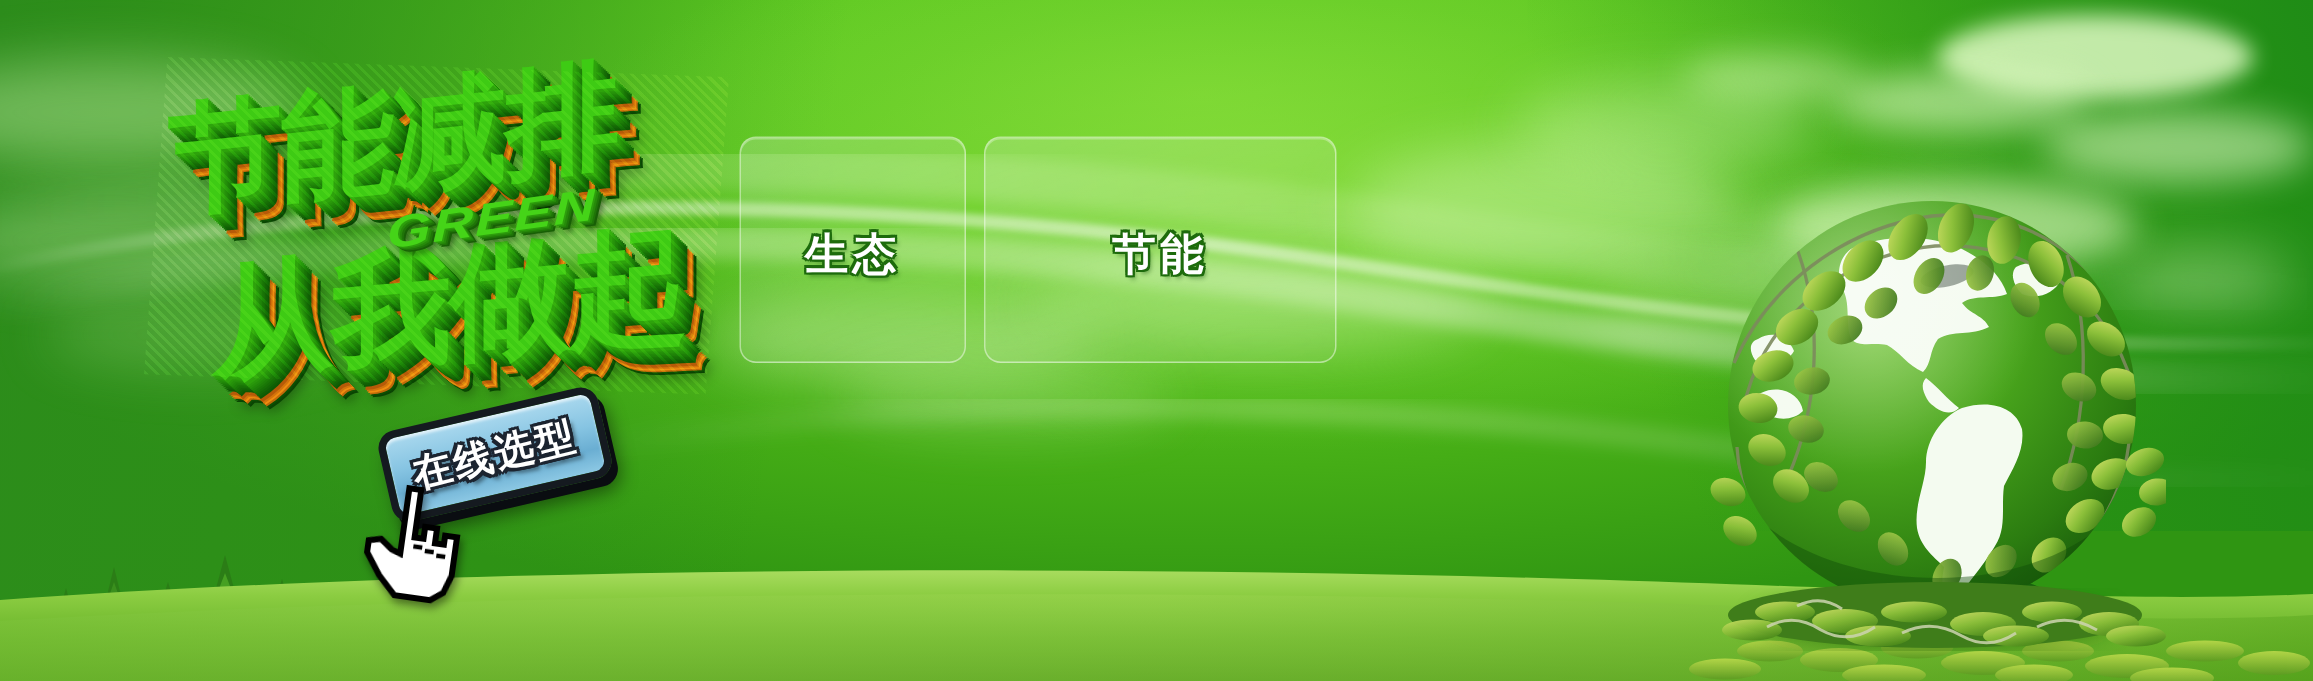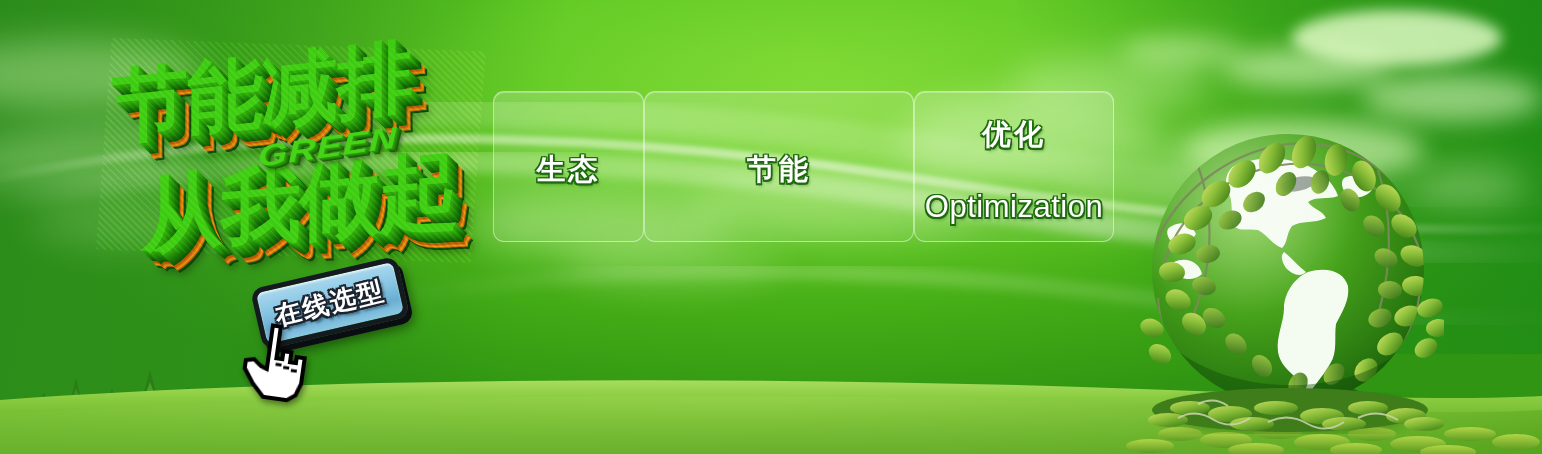--- a/index.html
+++ b/index.html
@@ -145,34 +145,34 @@
     position:absolute; left:238px; top:320px;
     width:72px; height:82px;
     transform:rotate(8deg);
     z-index:7;
     filter:drop-shadow(2px 3px 3px rgba(0,0,0,.45));
   }
 
   
   .cards{
     position:absolute; left:493px; top:91px;
-    display:flex; align-items:stretch; gap:0;
+    display:flex; align-items:stretch; gap:12px;
     z-index:5;
   }
   .card{
     position:relative;
     height:151px;
     border-radius:11px;
     border:1px solid rgba(255,255,255,.45);
     background:linear-gradient(160deg, rgba(255,255,255,.20) 0%, rgba(255,255,255,.11) 48%, rgba(255,255,255,.05) 100%);
     display:flex; flex-direction:column; align-items:center; justify-content:center;
     box-shadow: inset 0 1px 0 rgba(255,255,255,.3);
   }
   .card.c1{ width:151px; }
-  .card.c2{ width:270px; }
+  .card.c2{ width:235px; }
   .card.c3{ width:200px; }
 
   .card-cn{
     font-size:29px; font-weight:bold; color:#ffffff; letter-spacing:3px;
     margin-top:6px;
     text-shadow:
       -1.5px -1.5px 0 #1d6b0c, 1.5px -1.5px 0 #1d6b0c, -1.5px 1.5px 0 #1d6b0c, 1.5px 1.5px 0 #1d6b0c,
       0 -1.5px 0 #1d6b0c, 0 1.5px 0 #1d6b0c, -1.5px 0 0 #1d6b0c, 1.5px 0 0 #1d6b0c,
       2px 3px 3px rgba(20,80,8,.45);
   }
@@ -531,21 +531,17 @@
   <div class="cards">
 
     <div class="card c1">
       <div class="card-cn">生态</div>
     </div>
 
     <div class="card c2">
       <div class="card-cn">节能</div>
     </div>
 
-    <div class="card c3">
-      <div class="card-cn">优化</div>
-      <div class="card-en">Optimization</div>
-    </div>
 
   </div>
 
 
 </div>
 
 </body></html>

